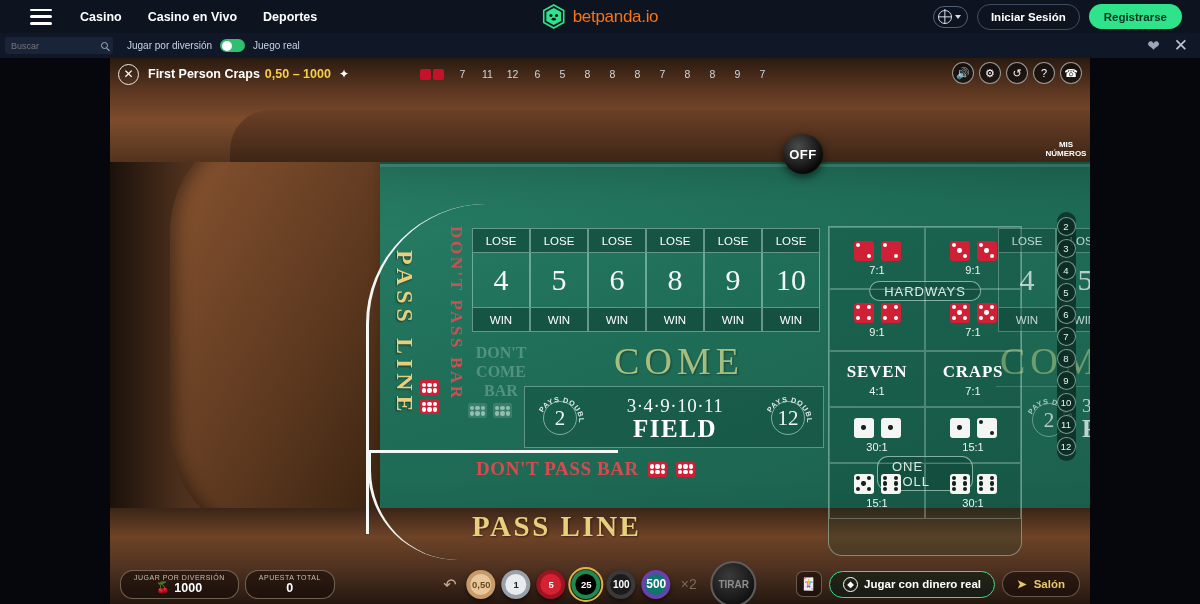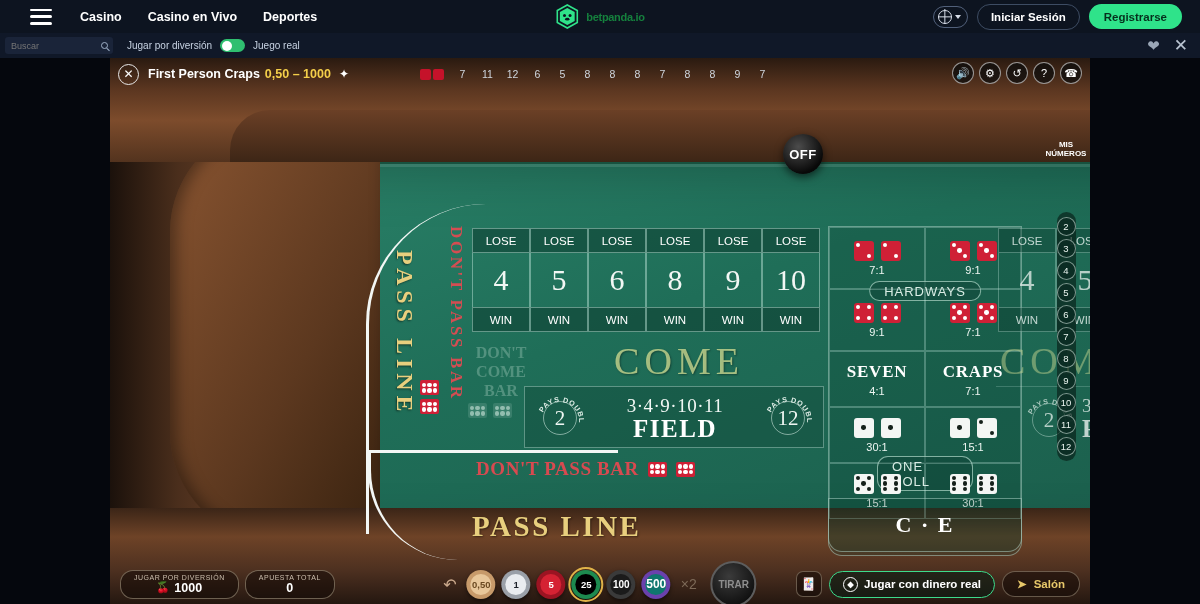--- a/index.html
+++ b/index.html
@@ -19,21 +19,21 @@
   }
   .burger { margin-left: 30px; width: 22px; height: 16px;
     display: flex; flex-direction: column; justify-content: space-between; cursor: pointer; }
   .burger span { display: block; height: 2.5px; background: #fff; border-radius: 2px; }
   .navlinks { display: flex; align-items: center; margin-left: 28px; gap: 26px; }
   .navlink { color: #fff; font-size: 12.5px; font-weight: bold; cursor: pointer; white-space: nowrap; }
 
   .brand { position: absolute; left: 50%; transform: translateX(-50%); top: 4px;
     display: flex; align-items: center; gap: 7px; }
   .brand-mark { width: 24px; height: 25px; position: relative; }
-  .brand-text { color: #15803d; font-size: 11px; font-weight: bold; letter-spacing: -0.3px; }
+  .brand-text { color: #f97316; font-size: 17px; font-weight: normal; letter-spacing: -0.3px; }
 
   .topright { position: absolute; right: 18px; top: 0; height: 33px; display: flex; align-items: center; gap: 9px; }
   .globe-btn { display: flex; align-items: center; gap: 3px; border: 1.3px solid #51607a;
     border-radius: 14px; padding: 3px 6px 3px 4px; cursor: pointer; }
   .globe { width: 14px; height: 14px; border: 1.3px solid #d7dde8; border-radius: 50%; position: relative; }
   .globe::before { content: ""; position: absolute; left: 50%; top: -1.3px; bottom: -1.3px;
     width: 1.3px; background: #d7dde8; transform: translateX(-50%); }
   .globe::after { content: ""; position: absolute; top: 50%; left: -1.3px; right: -1.3px;
     height: 1.3px; background: #d7dde8; transform: translateY(-50%); }
   .caret-d { width: 0; height: 0; border-left: 3.5px solid transparent; border-right: 3.5px solid transparent;
@@ -613,21 +613,20 @@
                 <i style="grid-area:2/1"></i>
                 <i style="grid-area:2/3"></i>
                 <i style="grid-area:3/1"></i>
                 <i style="grid-area:3/3"></i>
               </span>
           </div>
           <div class="odds">30:1</div>
         </div>
       </div>
 
-      <div class="ce">C · E</div>
 
       <div class="mirror">
         <div class="m-numbox" style="left:4px">
           <div class="nb-lose">LOSE</div>
           <div class="nb-num">4</div>
           <div class="nb-win">WIN</div>
         </div>
         <div class="m-numbox" style="left:62px">
           <div class="nb-lose">LOSE</div>
           <div class="nb-num">5</div>

